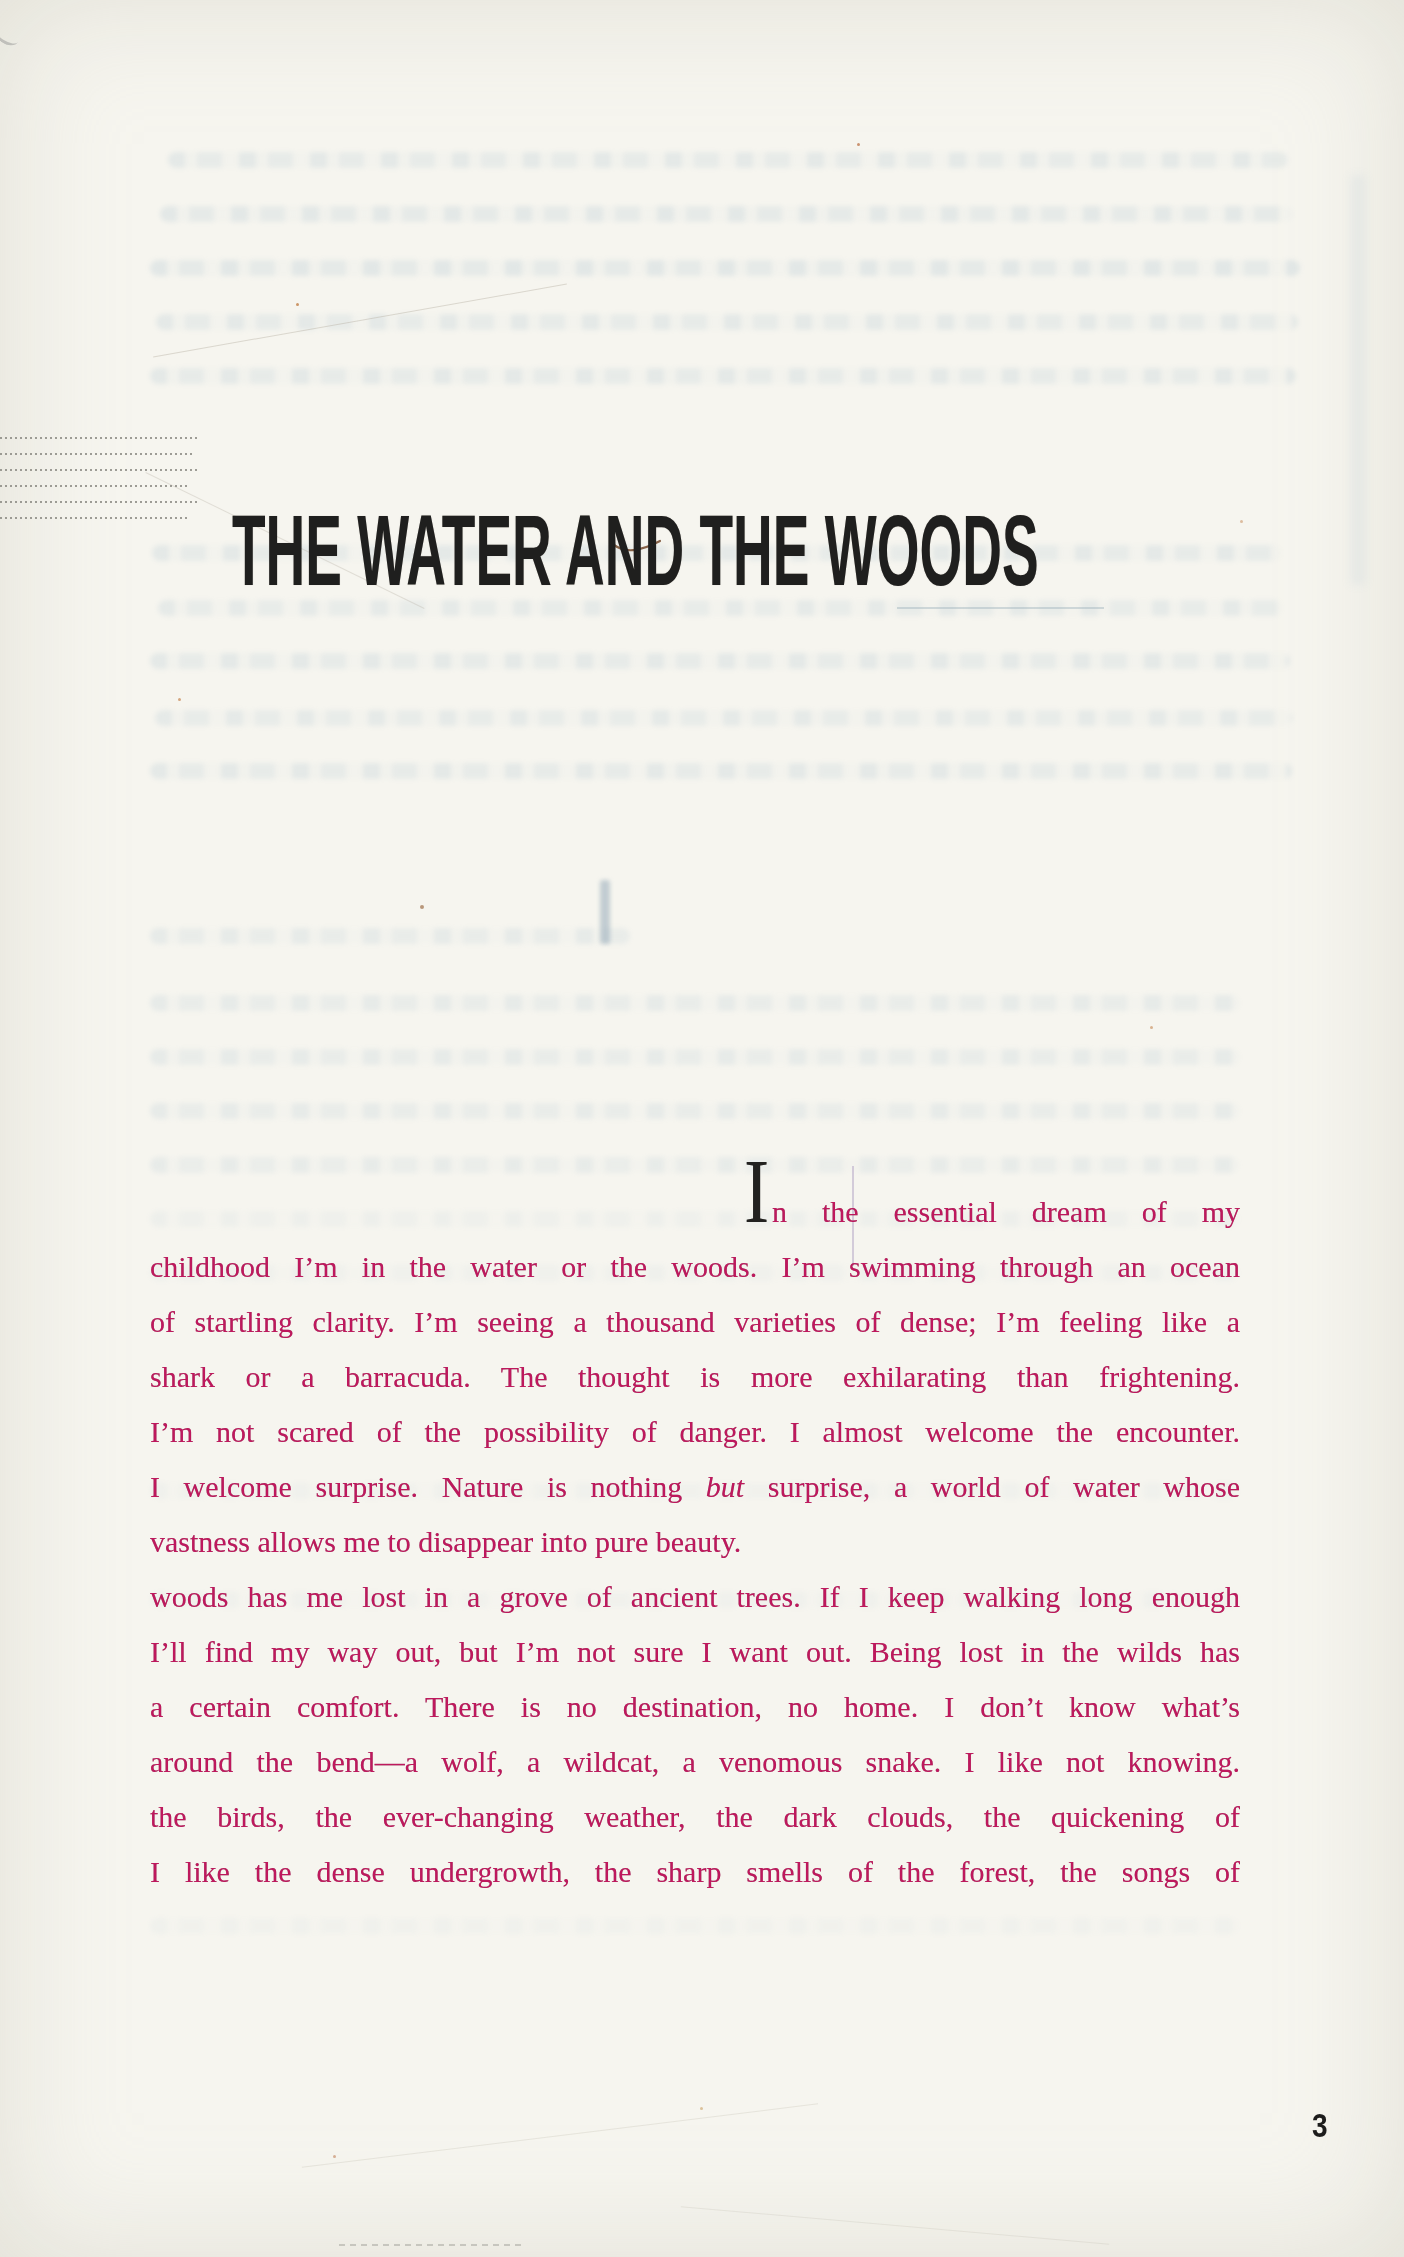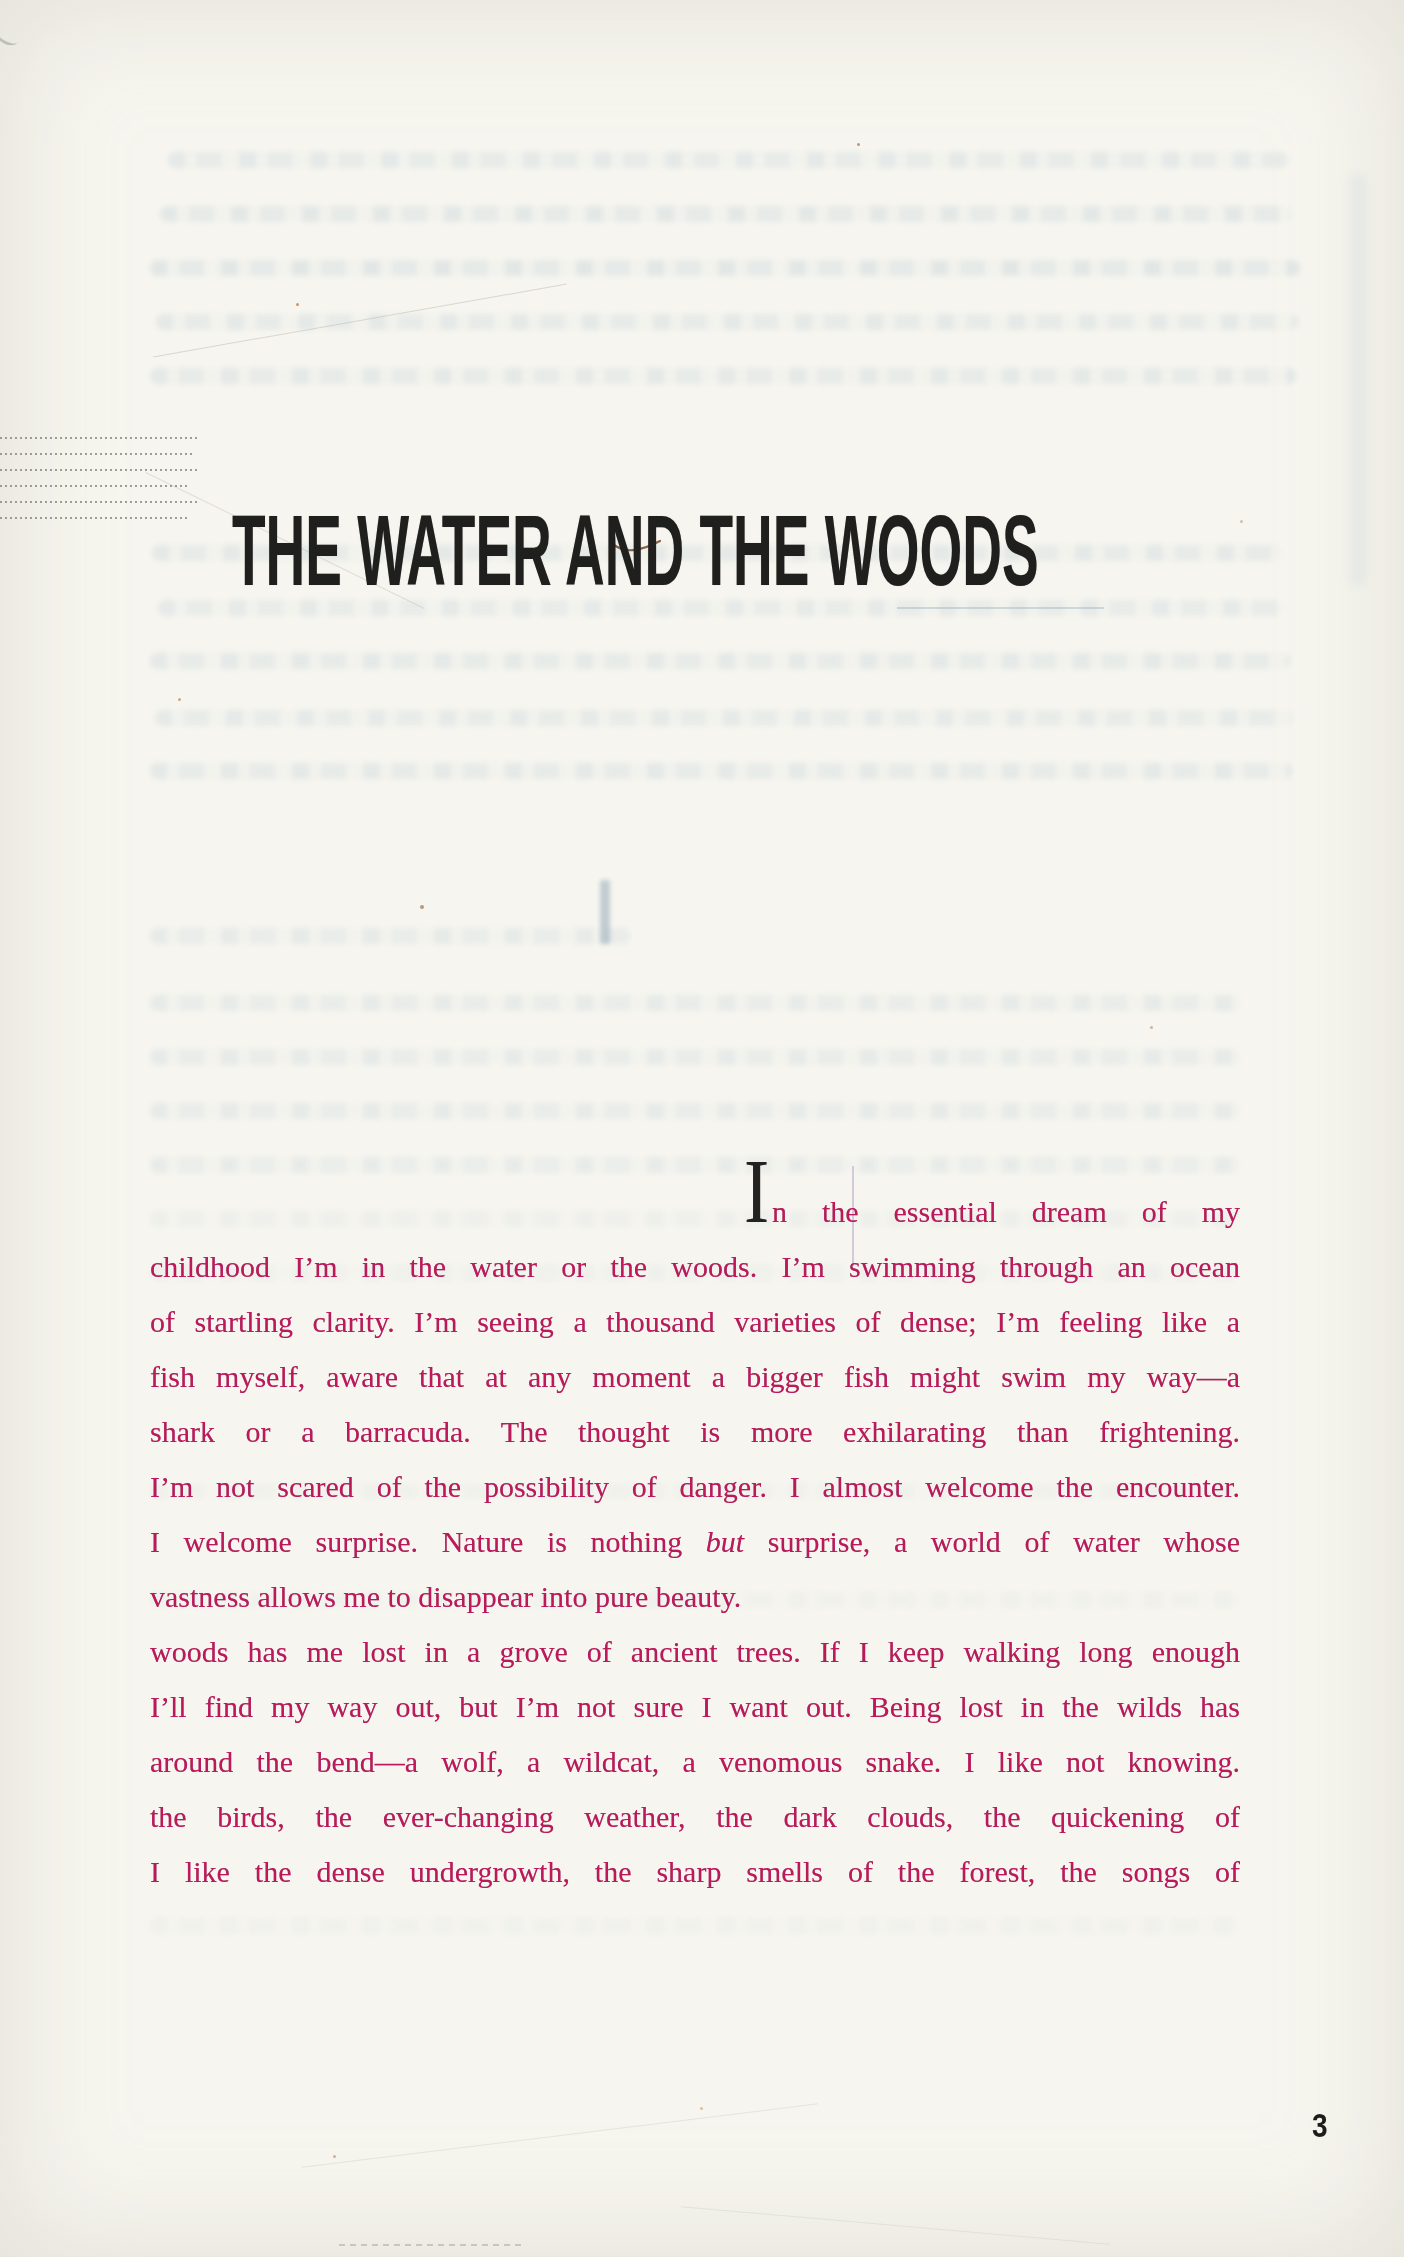--- a/index.html
+++ b/index.html
@@ -125,27 +125,27 @@
   <div class="dotted-rule" style="left:0;top:517px;width:188px;"></div>
 
   <h1 class="chapter-title">THE WATER AND THE WOODS</h1>
 
   <span class="raised-cap">I</span>
 
   <div class="body-block">
     <div class="line opener">n the essential dream of my</div>
     <div class="line">childhood I’m in the water or the woods. I’m swimming through an ocean</div>
     <div class="line">of startling clarity. I’m seeing a thousand varieties of dense; I’m feeling like a</div>
-    <div class="line">fish myself, aware that at any moment a bigger fish might swim my way—a</div>
     <div class="line">shark or a barracuda. The thought is more exhilarating than frightening.</div>
     <div class="line">I’m not scared of the possibility of danger. I almost welcome the encounter.</div>
     <div class="line"><span>I welcome surprise. Nature is nothing </span><span class="ital">but</span><span> surprise, a world of water whose</span></div>
     <div class="line flush-left">vastness allows me to disappear into pure beauty.</div>
     <div class="line">woods has me lost in a grove of ancient trees. If I keep walking long enough</div>
     <div class="line">I’ll find my way out, but I’m not sure I want out. Being lost in the wilds has</div>
+    <div class="line">a certain comfort. There is no destination, no home. I don’t know what’s</div>
     <div class="line">around the bend—a wolf, a wildcat, a venomous snake. I like not knowing.</div>
     <div class="line">the birds, the ever-changing weather, the dark clouds, the quickening of</div>
     <div class="line">I like the dense undergrowth, the sharp smells of the forest, the songs of</div>
   </div>
 
   <div class="folio">3</div>
 
 </div>
 
 </body></html>

